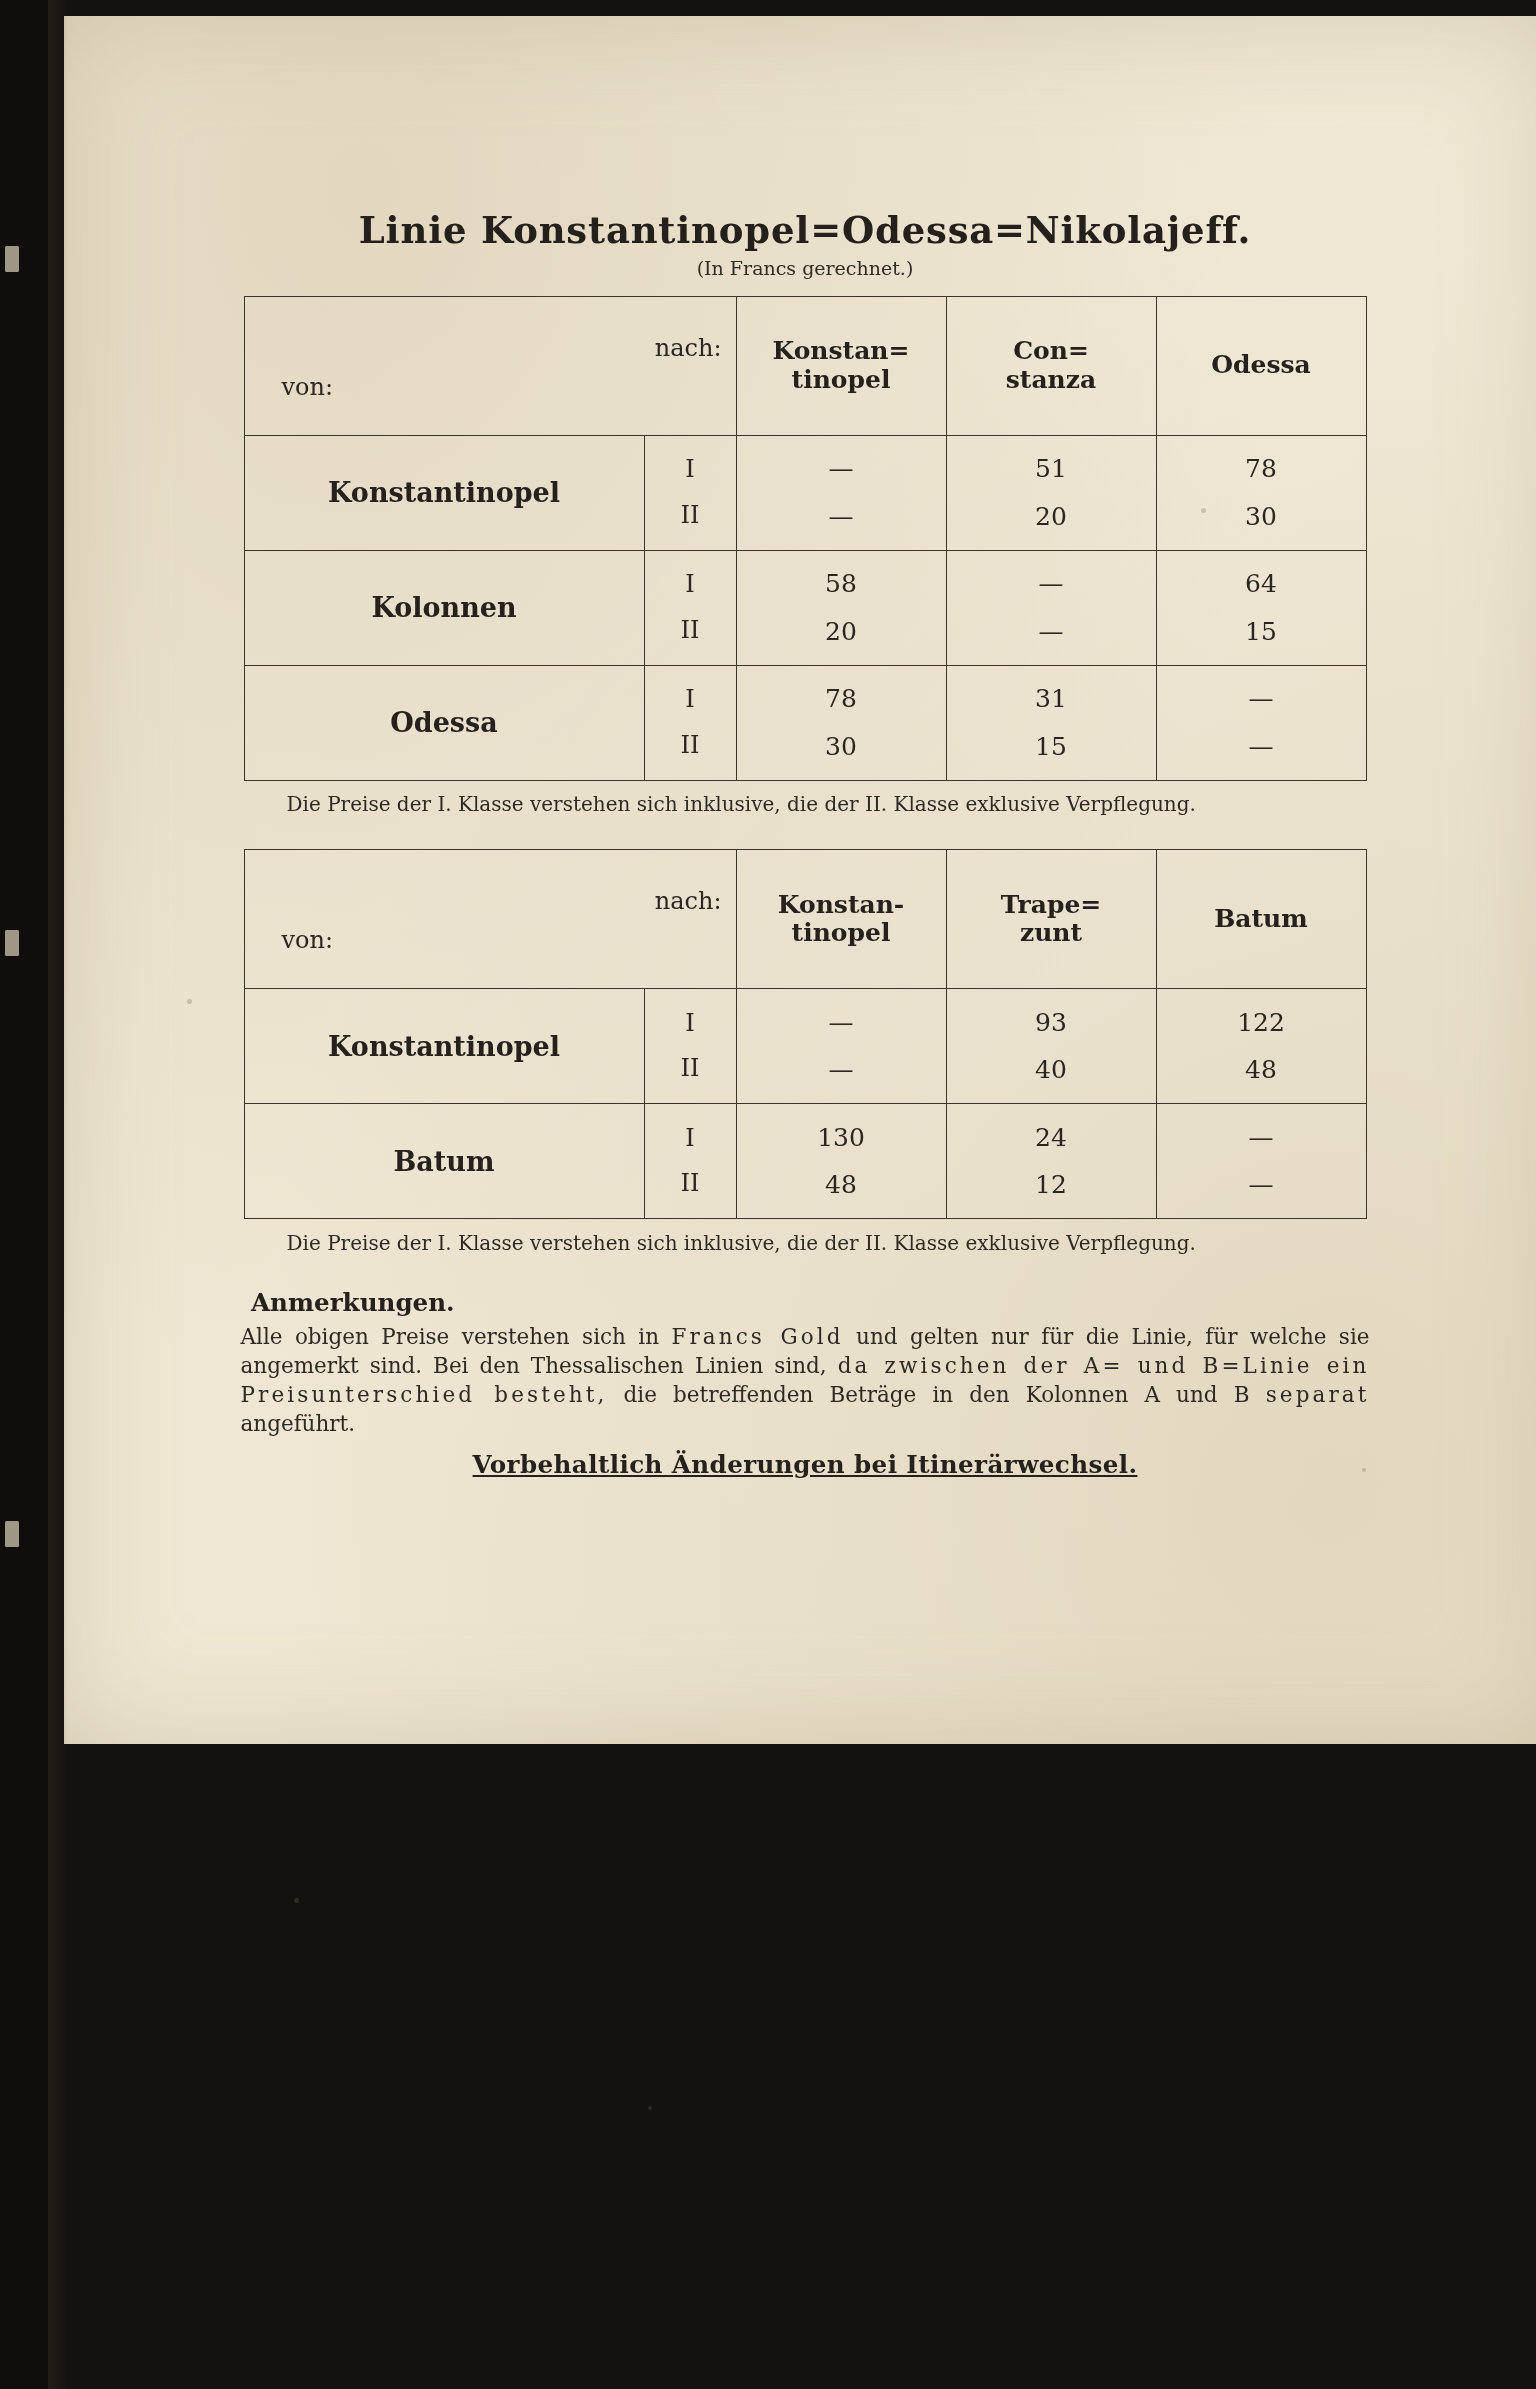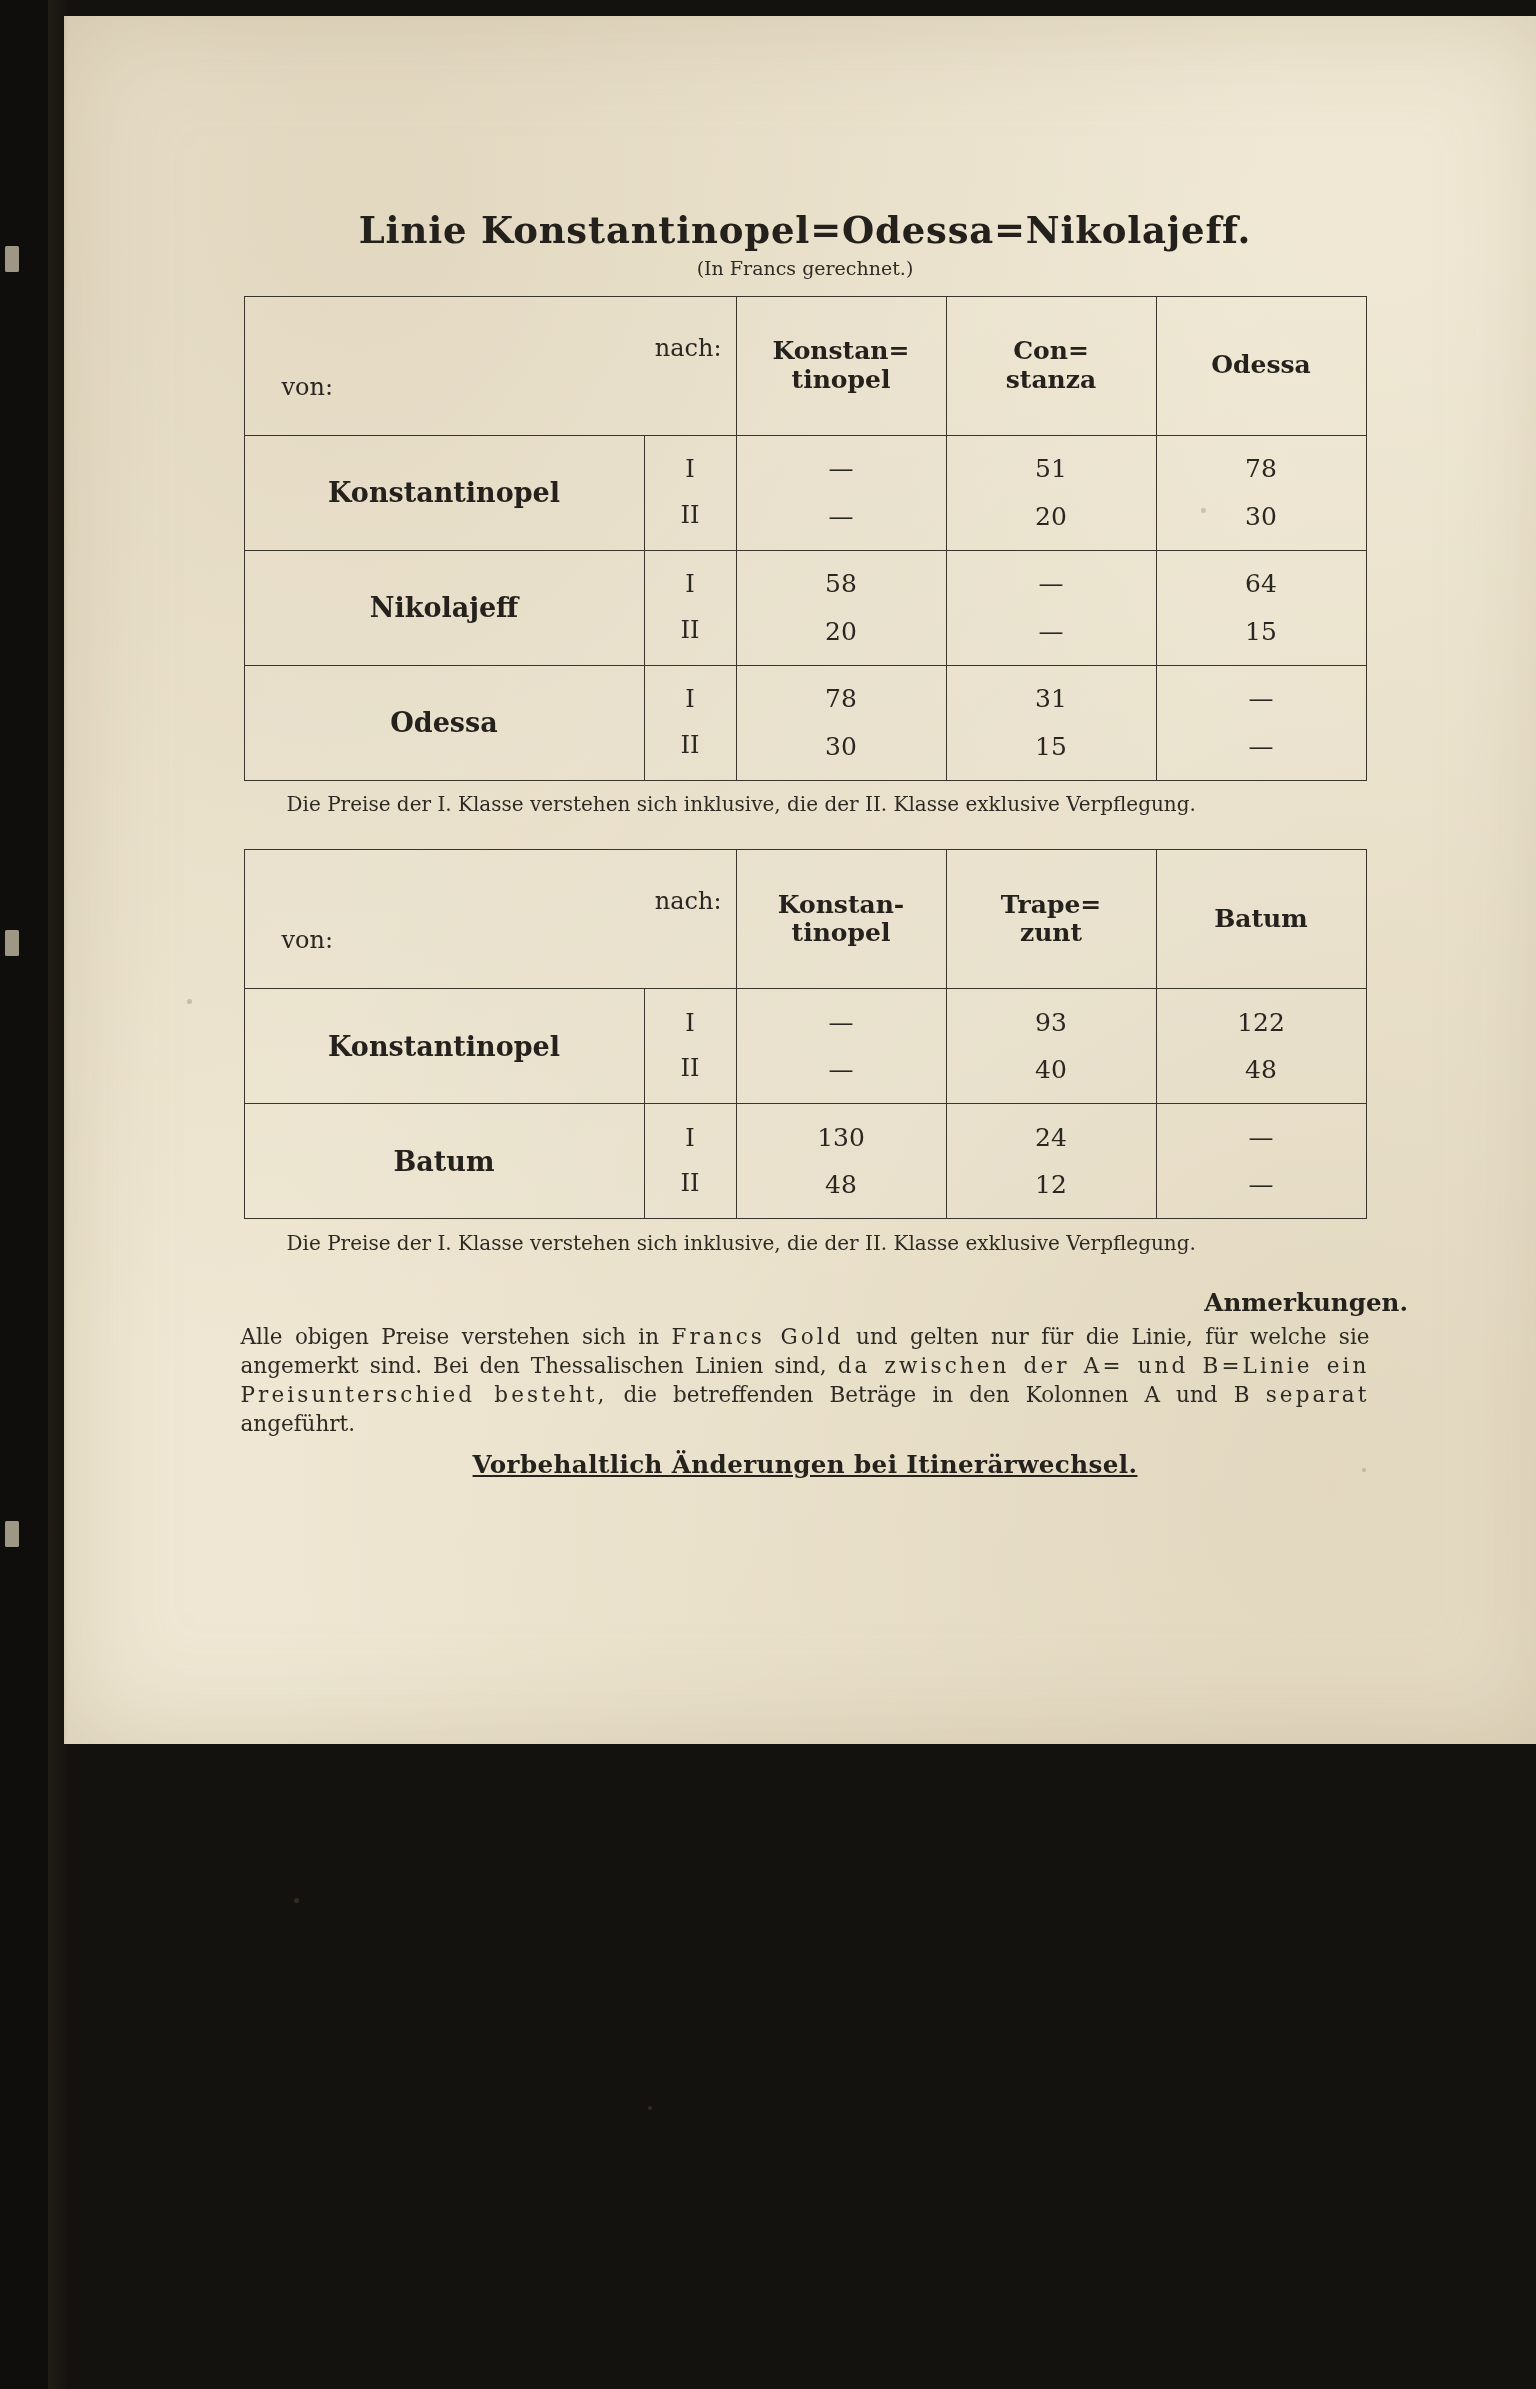--- a/index.html
+++ b/index.html
@@ -195,21 +195,20 @@
     width: 1129px;
     margin-left: auto;
     margin-right: auto;
   }
   .note .indent { display: inline-block; width: 46px; }
   .sub-head {
     font-size: 24.6px;
     font-weight: bold;
     margin: 17px 0 4.6px 49px;
     color: #25221d;
-    text-align: right;
   }
   .remarks {
     font-size: 21.5px;
     line-height: 1.35;
     width: 1129px;
     margin: 0 auto;
     text-align: justify;
     color: #2d2a24;
   }
   .spaced { letter-spacing: 3.1px; }
@@ -304,21 +303,21 @@
           </td>
           <td class="val thick-top double-left">
             <span class="stack">
               <span>78</span>
               <span>30</span>
             </span>
           </td>
         </tr>
 
         <tr class="grp">
-          <td class="row-name">Nikolajeff</td>
+          <td class="row-name">Kolonnen</td>
           <td class="cls">
             <span class="stack">
               <span>I</span>
               <span>II</span>
             </span>
           </td>
           <td class="val double-left">
             <span class="stack">
               <span>58</span>
               <span>20</span>

